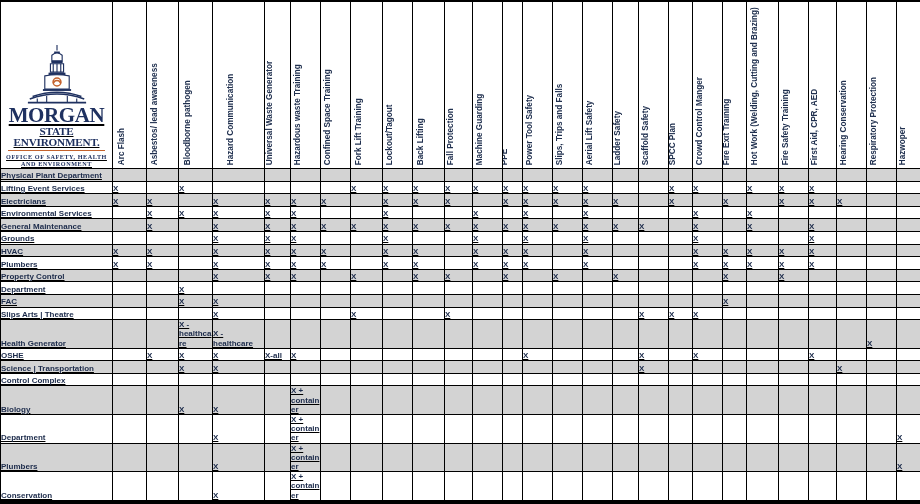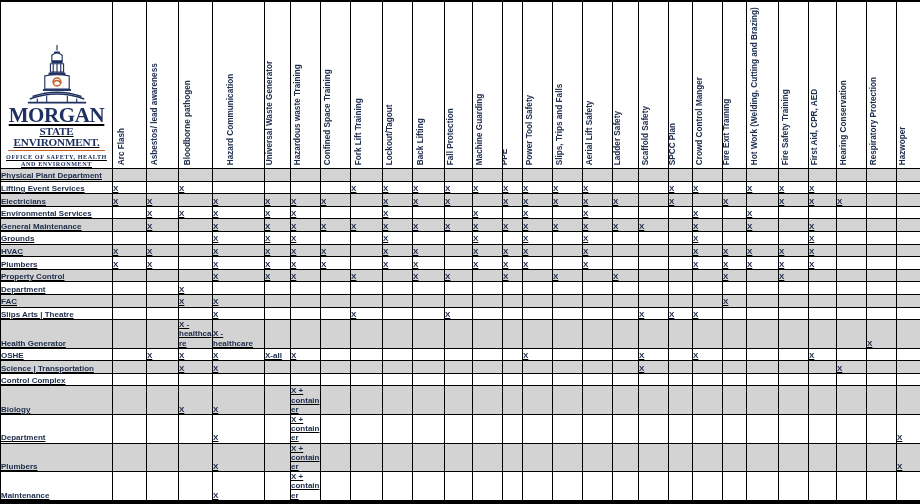--- a/index.html
+++ b/index.html
@@ -824,21 +824,21 @@
           <td class="cell"></td>
           <td class="cell"></td>
           <td class="cell"></td>
           <td class="cell"></td>
           <td class="cell"></td>
           <td class="cell"></td>
           <td class="cell"></td>
           <td class="cell">X</td>
         </tr>
         <tr class="plain" style="height: 25px;">
-          <td class="rowlabel">Maintenance</td>
+          <td class="rowlabel">Conservation</td>
           <td class="cell"></td>
           <td class="cell"></td>
           <td class="cell"></td>
           <td class="cell">X</td>
           <td class="cell"></td>
           <td class="cell">X + container</td>
           <td class="cell"></td>
           <td class="cell"></td>
           <td class="cell"></td>
           <td class="cell"></td>

